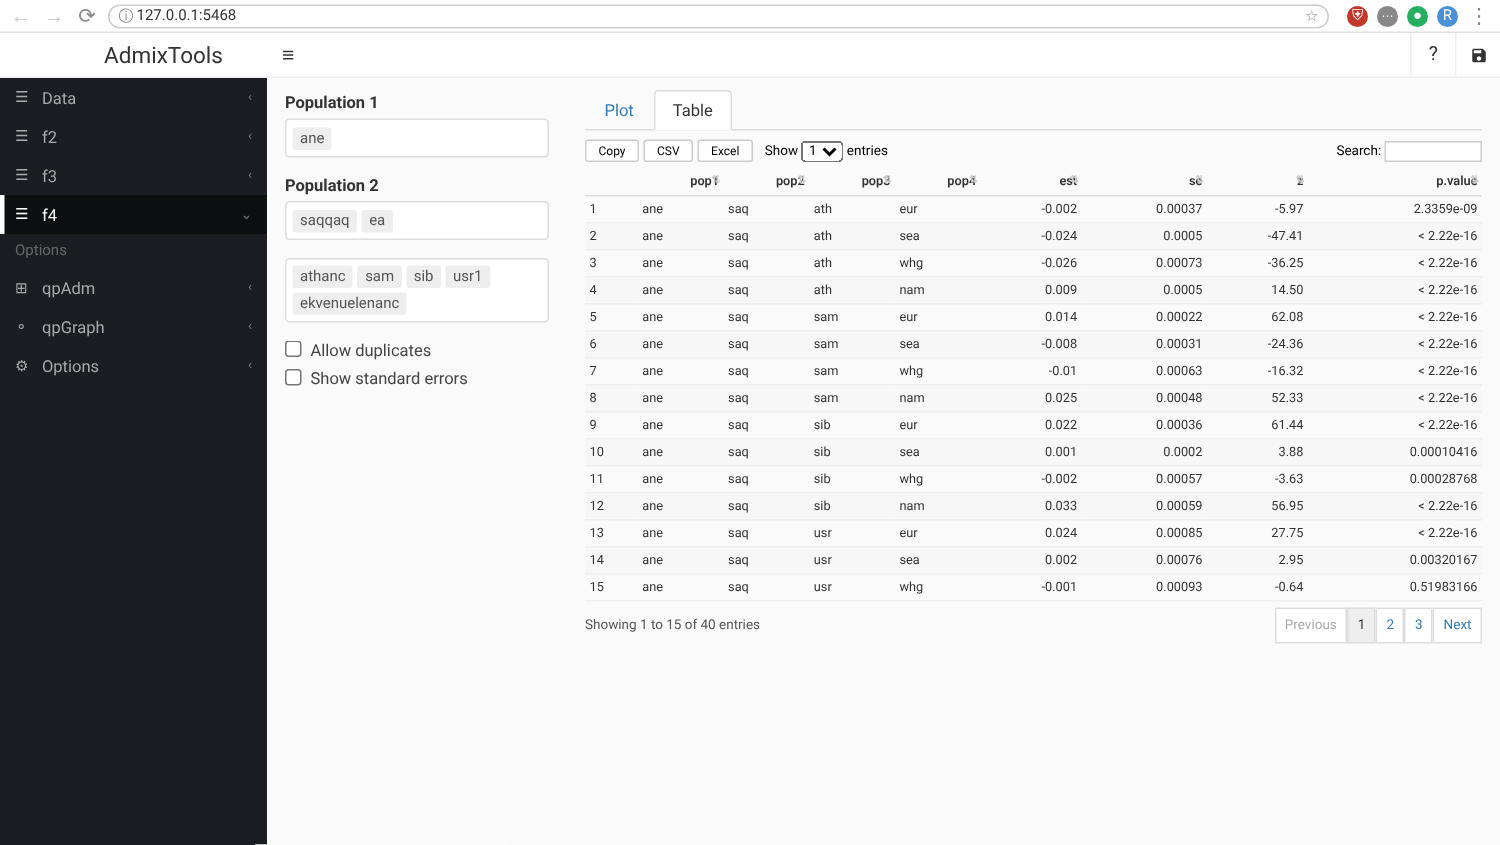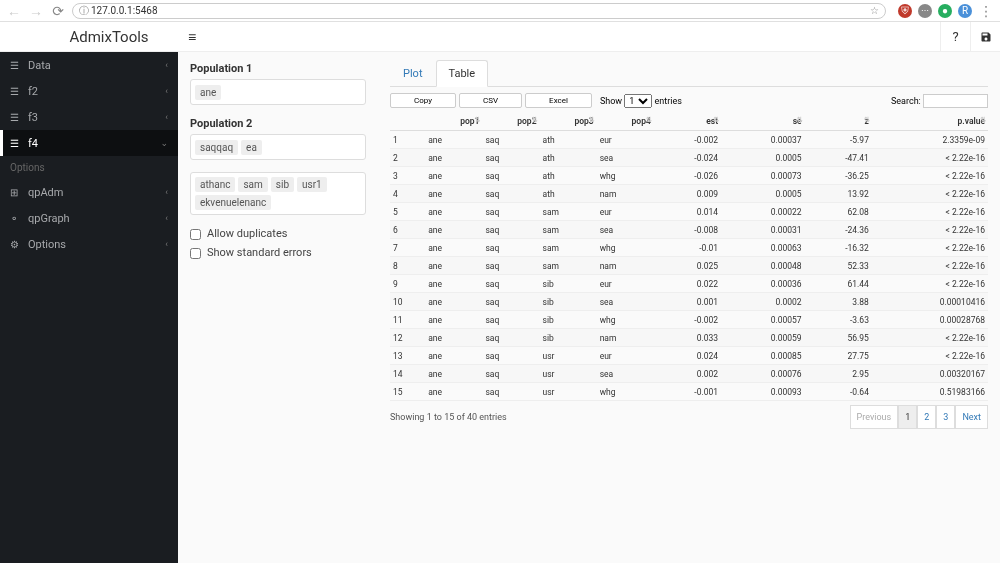--- a/index.html
+++ b/index.html
@@ -37,31 +37,31 @@
 .sb-chevron { font-size: 9px; color: #777; }
 .sb-header { color: #666; padding: 6px 10px; font-size: 10px; }
 
 
 .content { flex: 1; display: flex; background: #fafafa; }
 .controls { width: 200px; padding: 10px 12px; }
 .ctrl-group { margin-bottom: 12px; }
 .ctrl-label { font-size: 11px; font-weight: 700; color: #333; margin-bottom: 4px; }
 .tag-input { border: 1px solid #ddd; background: #fff; border-radius: 3px; padding: 4px; min-height: 26px; display: flex; flex-wrap: wrap; gap: 3px; align-items: center; }
 .tag { background: #eee; color: #555; padding: 2px 5px; border-radius: 2px; font-size: 10px; }
-.checkbox-row { display: flex; align-items: flex-end; gap: 6px; font-size: 11px; color: #444; margin-bottom: 6px; }
+.checkbox-row { display: flex; align-items: flex-start; gap: 6px; font-size: 11px; color: #444; margin-bottom: 6px; }
 .checkbox-row input { width: 11px; height: 11px; }
 
 
 .table-area { flex: 1; padding: 8px 12px; overflow: hidden; }
 .tabs { display: flex; border-bottom: 1px solid #ddd; margin-bottom: 6px; }
 .tab { padding: 6px 12px; font-size: 11px; color: #337ab7; cursor: pointer; border: 1px solid transparent; margin-bottom: -1px; }
 .tab.active { border: 1px solid #ddd; border-bottom: 1px solid #fff; border-radius: 3px 3px 0 0; color: #333; background: #fff; }
 
 .dt-controls { display: flex; align-items: center; gap: 4px; margin-bottom: 4px; font-size: 9px; }
-.dt-btn { border: 1px solid #ccc; background: #fff; padding: 2px 23px; font-size: 8px; border-radius: 2px; cursor: pointer; }
+.dt-btn { border: 1px solid #ccc; background: #fff; padding: 2px 8px; font-size: 8px; border-radius: 2px; cursor: pointer; }
 .dt-show { margin-left: 4px; }
 .dt-show select { font-size: 9px; width: 28px; }
 .dt-search { margin-left: auto; font-size: 9px; }
 .dt-search input { border: 1px solid #ccc; font-size: 9px; width: 65px; height: 14px; }
 
 .data-table { width: 100%; border-collapse: collapse; font-size: 8.5px; }
 .data-table th { text-align: right; padding: 4px 3px; border-bottom: 1px solid #ddd; font-weight: 600; color: #333; position: relative; }
 .data-table th::after { content: "⇅"; color: #ccc; font-size: 7px; position: absolute; right: 2px; }
 .data-table th:first-child::after { content: ""; }
 .data-table th.num, .data-table td.num { text-align: right; }
@@ -260,21 +260,21 @@
               <td class="num">&lt; 2.22e-16</td>
             </tr>
             <tr>
               <td>4</td>
               <td>ane</td>
               <td>saq</td>
               <td>ath</td>
               <td>nam</td>
               <td class="num">0.009</td>
               <td class="num">0.0005</td>
-              <td class="num">13.92</td>
+              <td class="num">14.50</td>
               <td class="num">&lt; 2.22e-16</td>
             </tr>
             <tr>
               <td>5</td>
               <td>ane</td>
               <td>saq</td>
               <td>sam</td>
               <td>eur</td>
               <td class="num">0.014</td>
               <td class="num">0.00022</td>

